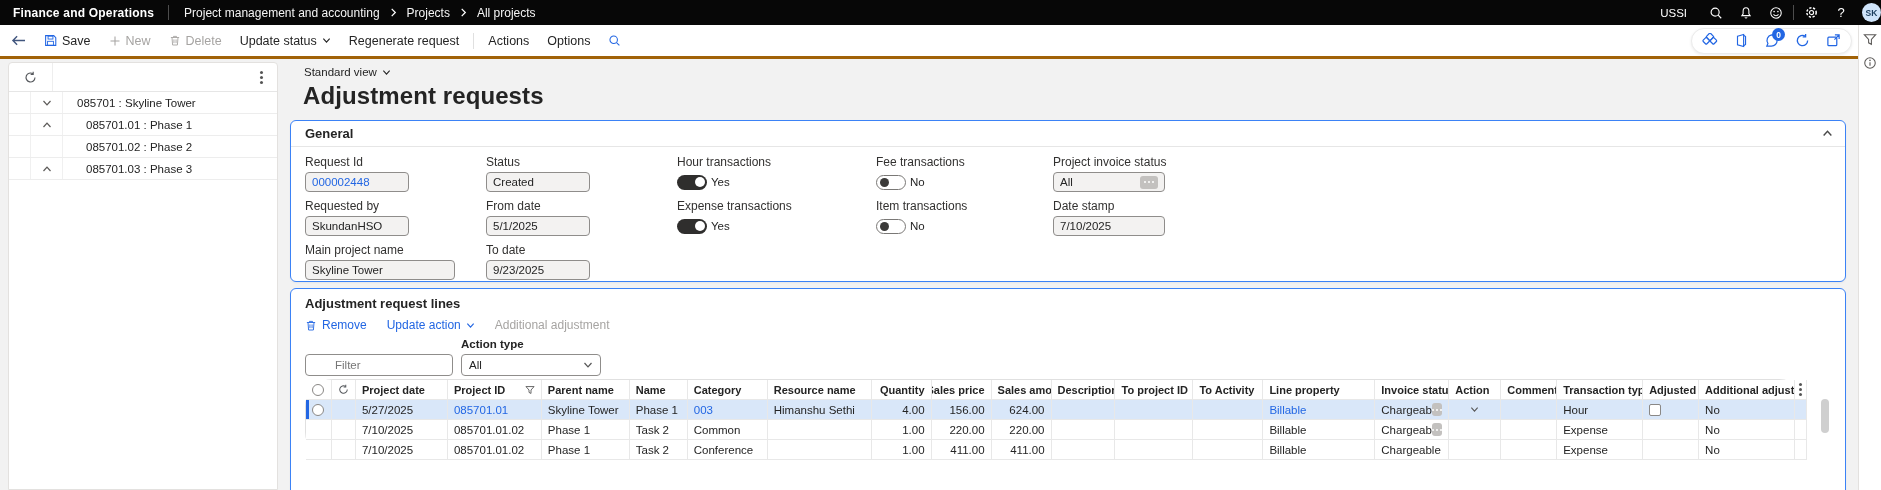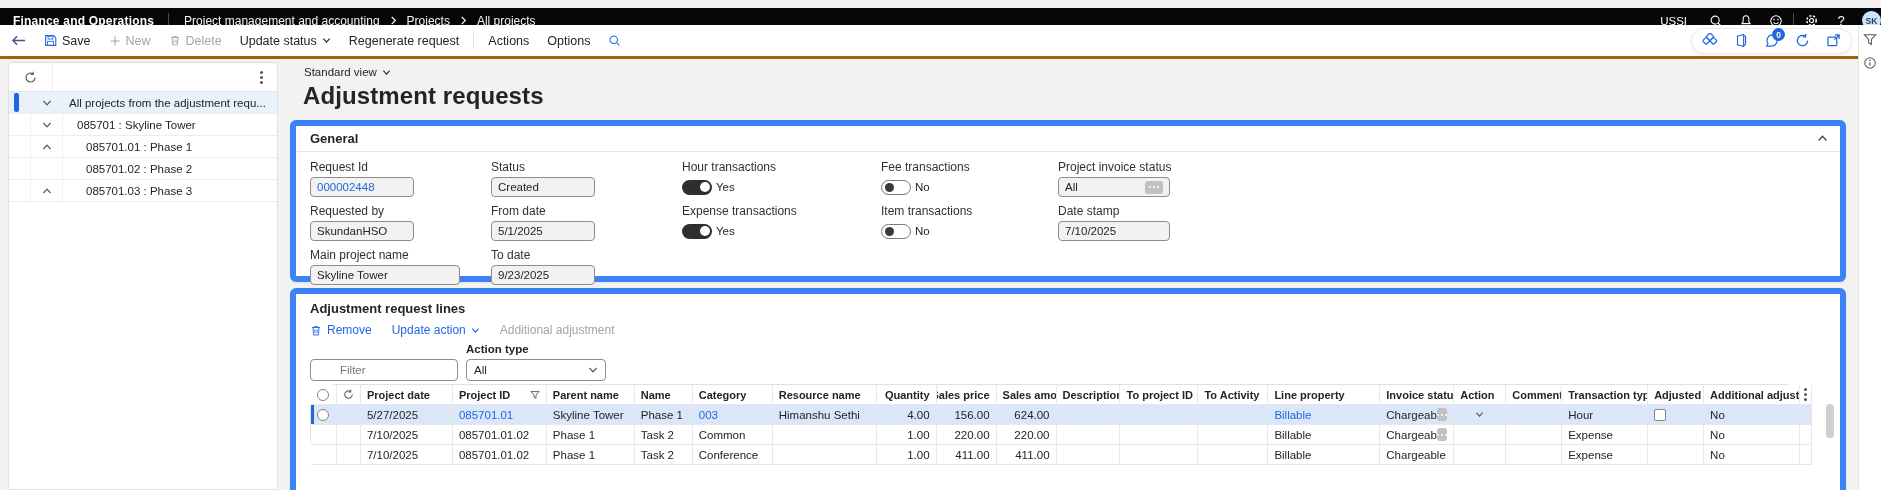--- a/index.html
+++ b/index.html
@@ -1,21 +1,21 @@
 <!DOCTYPE html>
 <html><head>
 <meta charset="utf-8">
 <style>
   * { margin:0; padding:0; box-sizing:border-box; }
   html,body { width:1881px; height:490px; overflow:hidden; }
   body { font-family:"Liberation Sans", sans-serif; background:#f2f2f2; color:#242424; position:relative; }
   svg { display:block; }
 
   
-  .topbar { position:absolute; left:0; top:8px; width:1881px; height:25px; background:#070707; display:flex; align-items:center; color:#fff; font-size:12px; }
+  .topbar { position:absolute; left:0; top:0; width:1881px; height:25px; background:#070707; display:flex; align-items:center; color:#fff; font-size:12px; }
   .brand { font-weight:bold; margin-left:13px; letter-spacing:.2px; }
   .tb-div { width:1px; height:15px; background:#4d4d4d; margin:0 15px 0 14px; }
   .crumb { color:#f5f5f5; }
   .crumb-sep { margin:0 9px; color:#fff; display:flex; align-items:center; }
   .tb-right { margin-left:auto; display:flex; align-items:center; gap:0; }
   .env { font-size:11.5px; margin-right:14px; }
   .tb-ic { width:30px; height:25px; display:flex; align-items:center; justify-content:center; color:#fff; cursor:pointer; }
   .tb-div2 { width:1px; height:15px; background:#4d4d4d; margin:0 2px; }
   .avatar { width:19px; height:19px; border-radius:50%; background:#cfe4fa; color:#1c3e5e; font-size:8.5px; font-weight:bold; display:flex; align-items:center; justify-content:center; margin:0 0 0 6px; }
 
@@ -46,21 +46,21 @@
   .tree-row.sel .selbar::before { content:""; position:absolute; left:5px; top:1px; bottom:1px; width:5px; background:#2266e3; border-radius:2px; }
   .tree-chev { width:32px; display:flex; justify-content:center; color:#5c5a58; border-right:1px solid #f0f0f0; align-self:stretch; align-items:center; }
   .tree-label { padding-left:6px; white-space:nowrap; overflow:hidden; }
   .ind1 { padding-left:14px; } .ind2 { padding-left:23px; }
 
   
   .viewsel { position:absolute; left:304px; top:66px; font-size:11.5px; display:flex; align-items:center; gap:5px; cursor:pointer; }
   .page-title { position:absolute; left:303px; top:82px; font-size:24px; font-weight:bold; letter-spacing:.1px; }
 
   
-  .card { position:absolute; left:290px; width:1556px; background:#fff; border:6px solid #3b82f6; border-radius:6px; box-shadow:0 1px 2px rgba(0,0,0,.05); }
+  .card { position:absolute; left:290px; width:1556px; background:#fff; border:1px solid #3b82f6; border-radius:6px; box-shadow:0 1px 2px rgba(0,0,0,.05); }
   .card-head { height:26px; display:flex; align-items:center; padding:0 12px 0 14px; font-size:13px; font-weight:bold; }
   .gen-card { top:120px; height:162px; }
   .gen-card .card-head { border-bottom:1px solid #e6e6e6; }
   .collapse-btn { margin-left:auto; color:#494949; cursor:pointer; }
 
   .gen-body { position:relative; padding:6px 0 0 14px; }
   .gen-grid { display:grid; grid-template-columns:181px 191px 199px 177px auto; grid-auto-rows:44px; }
   .field { padding-top:2px; }
   .f-label { font-size:12px; color:#323130; margin-bottom:3px; white-space:nowrap; }
   .f-input { height:20px; width:104px; background:#f3f2f1; border:1px solid #8f8d8b; border-radius:4px; font-size:11.5px; padding:0 6px; color:#242424; font-family:"Liberation Sans",sans-serif; display:flex; align-items:center; }
@@ -273,29 +273,20 @@
   <div class="tree-head">
     <span class="tree-refresh">
         <svg width="13" height="13" viewBox="0 0 16 16">
           <path d="M13.5 8 A5.5 5.5 0 1 1 11 3.4" fill="none" stroke="currentColor" stroke-width="1.4"></path>
           <path d="M11.3 1 L11.3 4.2 L8.2 4.2" fill="none" stroke="currentColor" stroke-width="1.4"></path>
         </svg>
       </span>
     <span class="spacer"></span>
     <span class="vdots"></span>
   </div>
-  <div class="tree-row sel">
-    <span class="selbar"></span>
-    <span class="tree-chev">
-        <svg width="10" height="10" viewBox="0 0 10 10">
-          <path d="M1.5 3 L5 6.8 L8.5 3" fill="none" stroke="currentColor" stroke-width="1.2"></path>
-        </svg>
-      </span>
-    <span class="tree-label">All projects from the adjustment requ...</span>
-  </div>
   <div class="tree-row">
     <span class="selbar"></span>
     <span class="tree-chev">
         <svg width="10" height="10" viewBox="0 0 10 10">
           <path d="M1.5 3 L5 6.8 L8.5 3" fill="none" stroke="currentColor" stroke-width="1.2"></path>
         </svg>
       </span>
     <span class="tree-label ind1">085701 : Skyline Tower</span>
   </div>
   <div class="tree-row">

